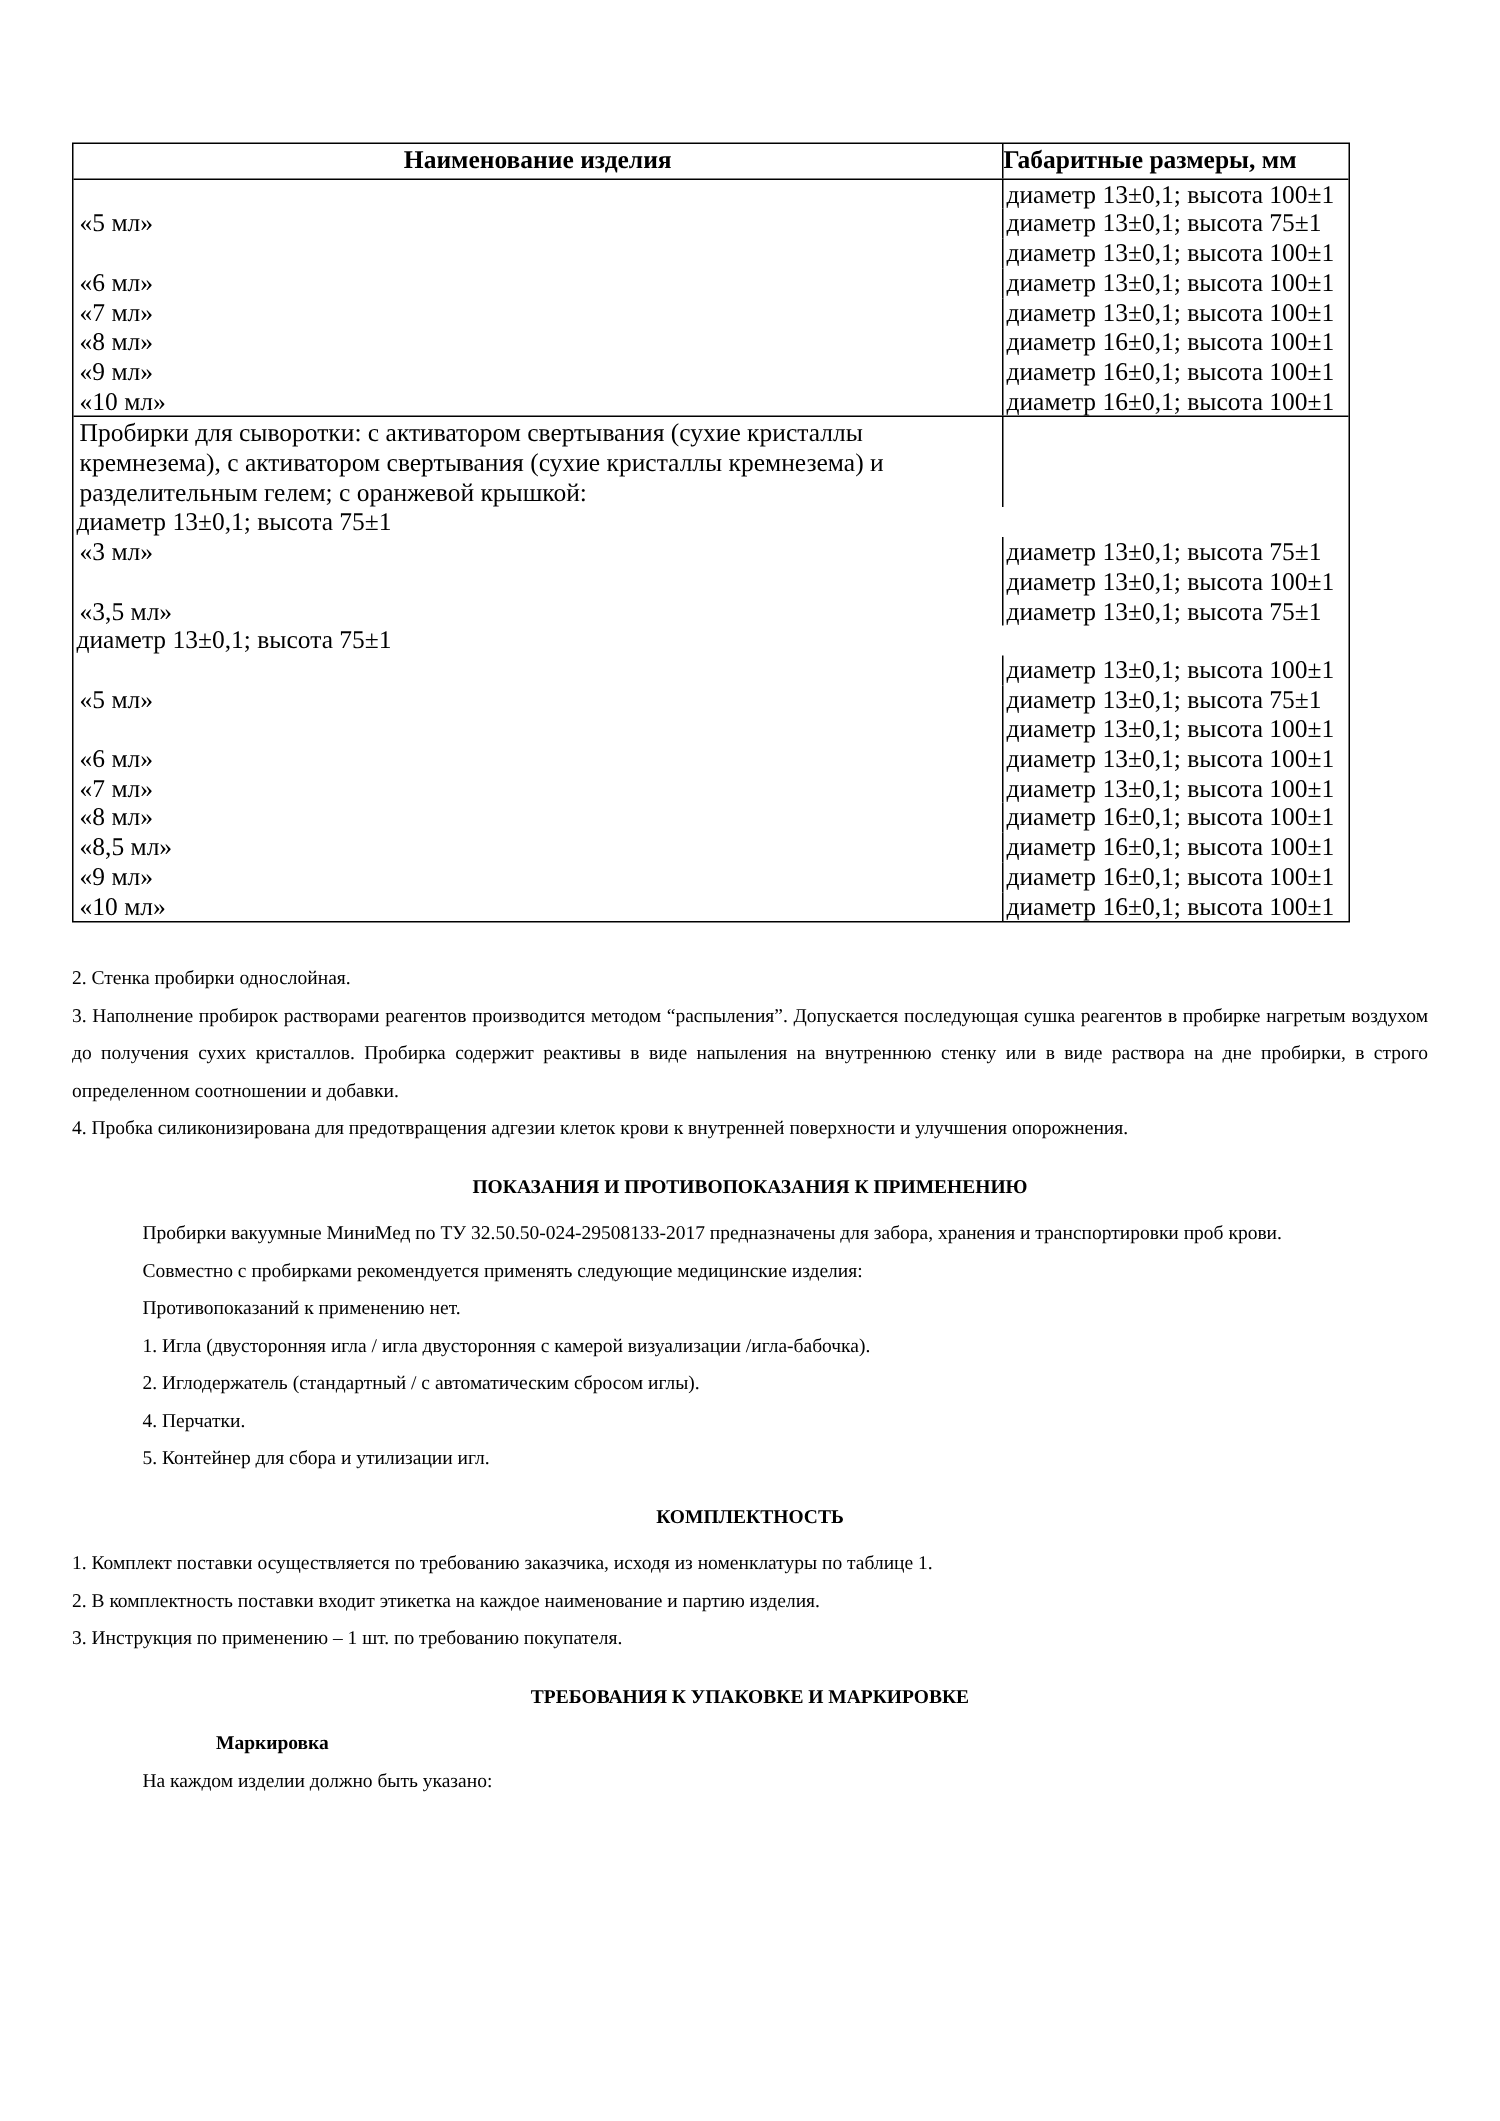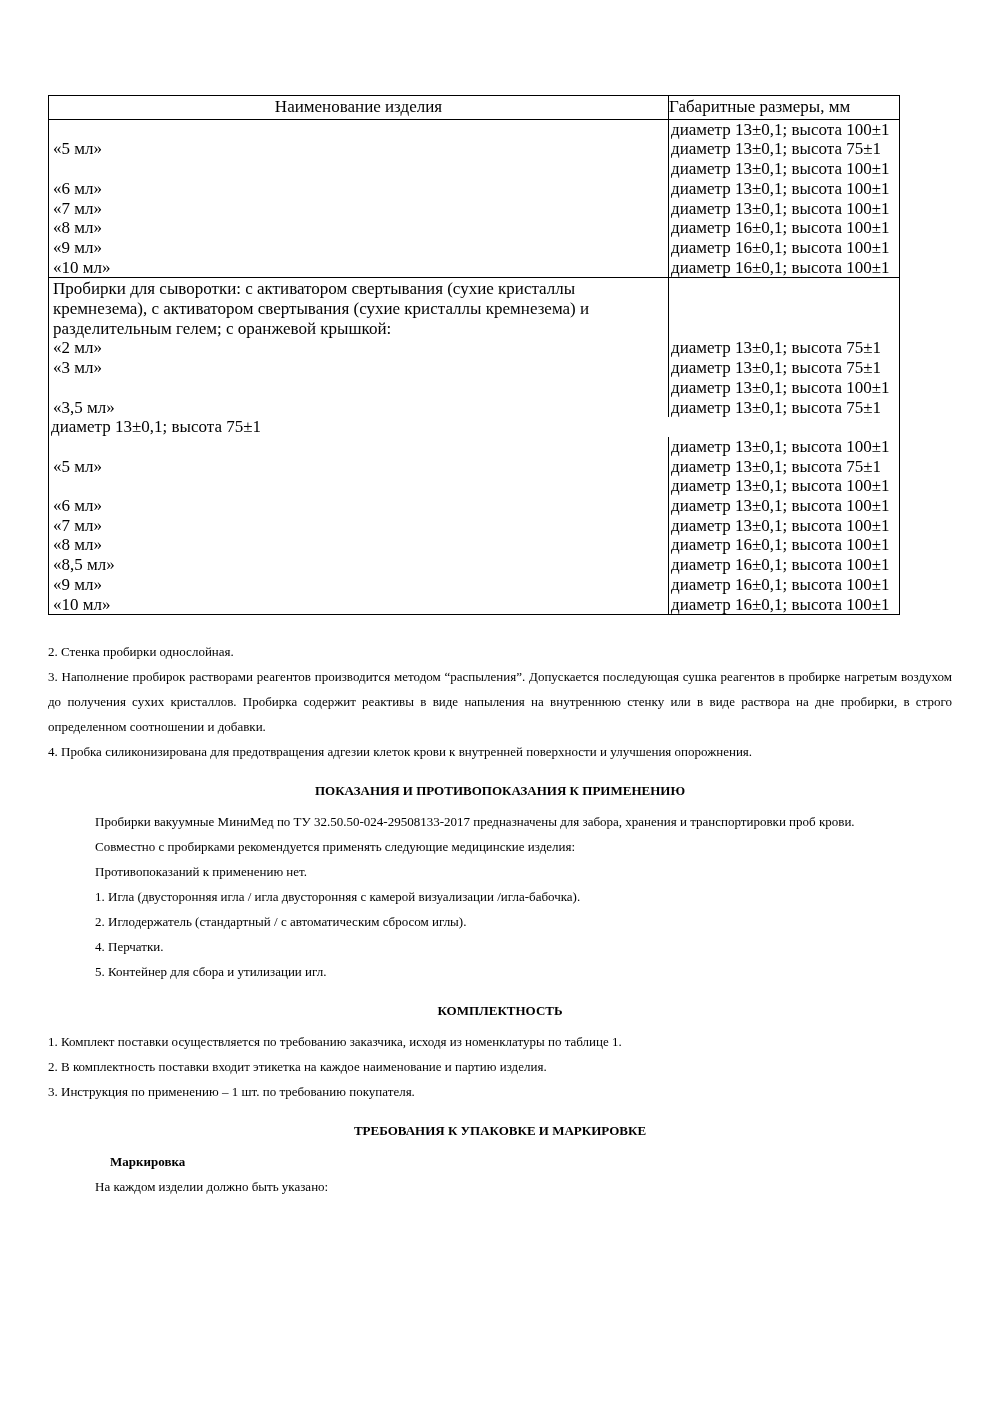--- a/index.html
+++ b/index.html
@@ -10,33 +10,33 @@
     color: #000;
   }
   .page { position: relative; width: 1000px; height: 1414px; overflow: hidden; background: #fff; }
   .content { padding: 95px 48px 0 48px; }
 
   
   .tbl { width: 852px; border: 1px solid #000; font-size: 17px; line-height: 19.7px; }
   .trow { display: grid; grid-template-columns: 620px 1fr; }
   .c1 { border-right: 1px solid #000; padding-left: 4px; min-height: 19.7px; }
   .c2 { text-align: left; min-height: 19.7px; padding: 0 2px; }
-  .thead { border-bottom: 1px solid #000; font-weight: normal; }
+  .thead { border-bottom: 1px solid #000; font-weight: bold; }
   .thead .c1 { text-align: center; padding: 1px 0 2px 0; }
   .thead .c2 { padding: 1px 0 2px 0; }
   .block2 { border-top: 1px solid #000; }
   .intro { padding-right: 8px; padding-top: 1px; }
 
   
   .bodytext { width: 904px; font-size: 13px; line-height: 25px; margin-top: 24px; }
   .bodytext p { text-align: justify; }
   p.ind { text-indent: 47px; }
   .h { font-weight: bold; text-align: center; margin: 14px 0 6px 0; }
   .li { margin-left: 47px; text-align: left !important; }
-  .sub { font-weight: bold; margin-left: 62px; text-align: left !important; }
+  .sub { font-weight: bold; margin-left: 96px; text-align: left !important; }
   .plain { text-align: left !important; }
 </style>
 </head>
 <body>
 
 <div class="page">
   <div class="content">
 
     <div class="tbl">
       <div class="trow thead">
@@ -78,21 +78,20 @@
           <div class="c2">диаметр 16±0,1; высота 100±1</div>
         </div>
       </div>
 
       <div class="block2">
         <div class="trow">
           <div class="c1 intro">Пробирки для сыворотки: с активатором свертывания (сухие кристаллы кремнезема), с активатором свертывания (сухие кристаллы кремнезема) и разделительным гелем; с оранжевой крышкой:</div>
           <div class="c2"></div>
         </div>
         <div class="trow">
-          <div class="c1">«2 мл»</div>
           <div class="c2">диаметр 13±0,1; высота 75±1</div>
         </div>
         <div class="trow">
           <div class="c1">«3 мл»</div>
           <div class="c2">диаметр 13±0,1; высота 75±1</div>
         </div>
         <div class="trow">
           <div class="c1"></div>
           <div class="c2">диаметр 13±0,1; высота 100±1</div>
         </div>

